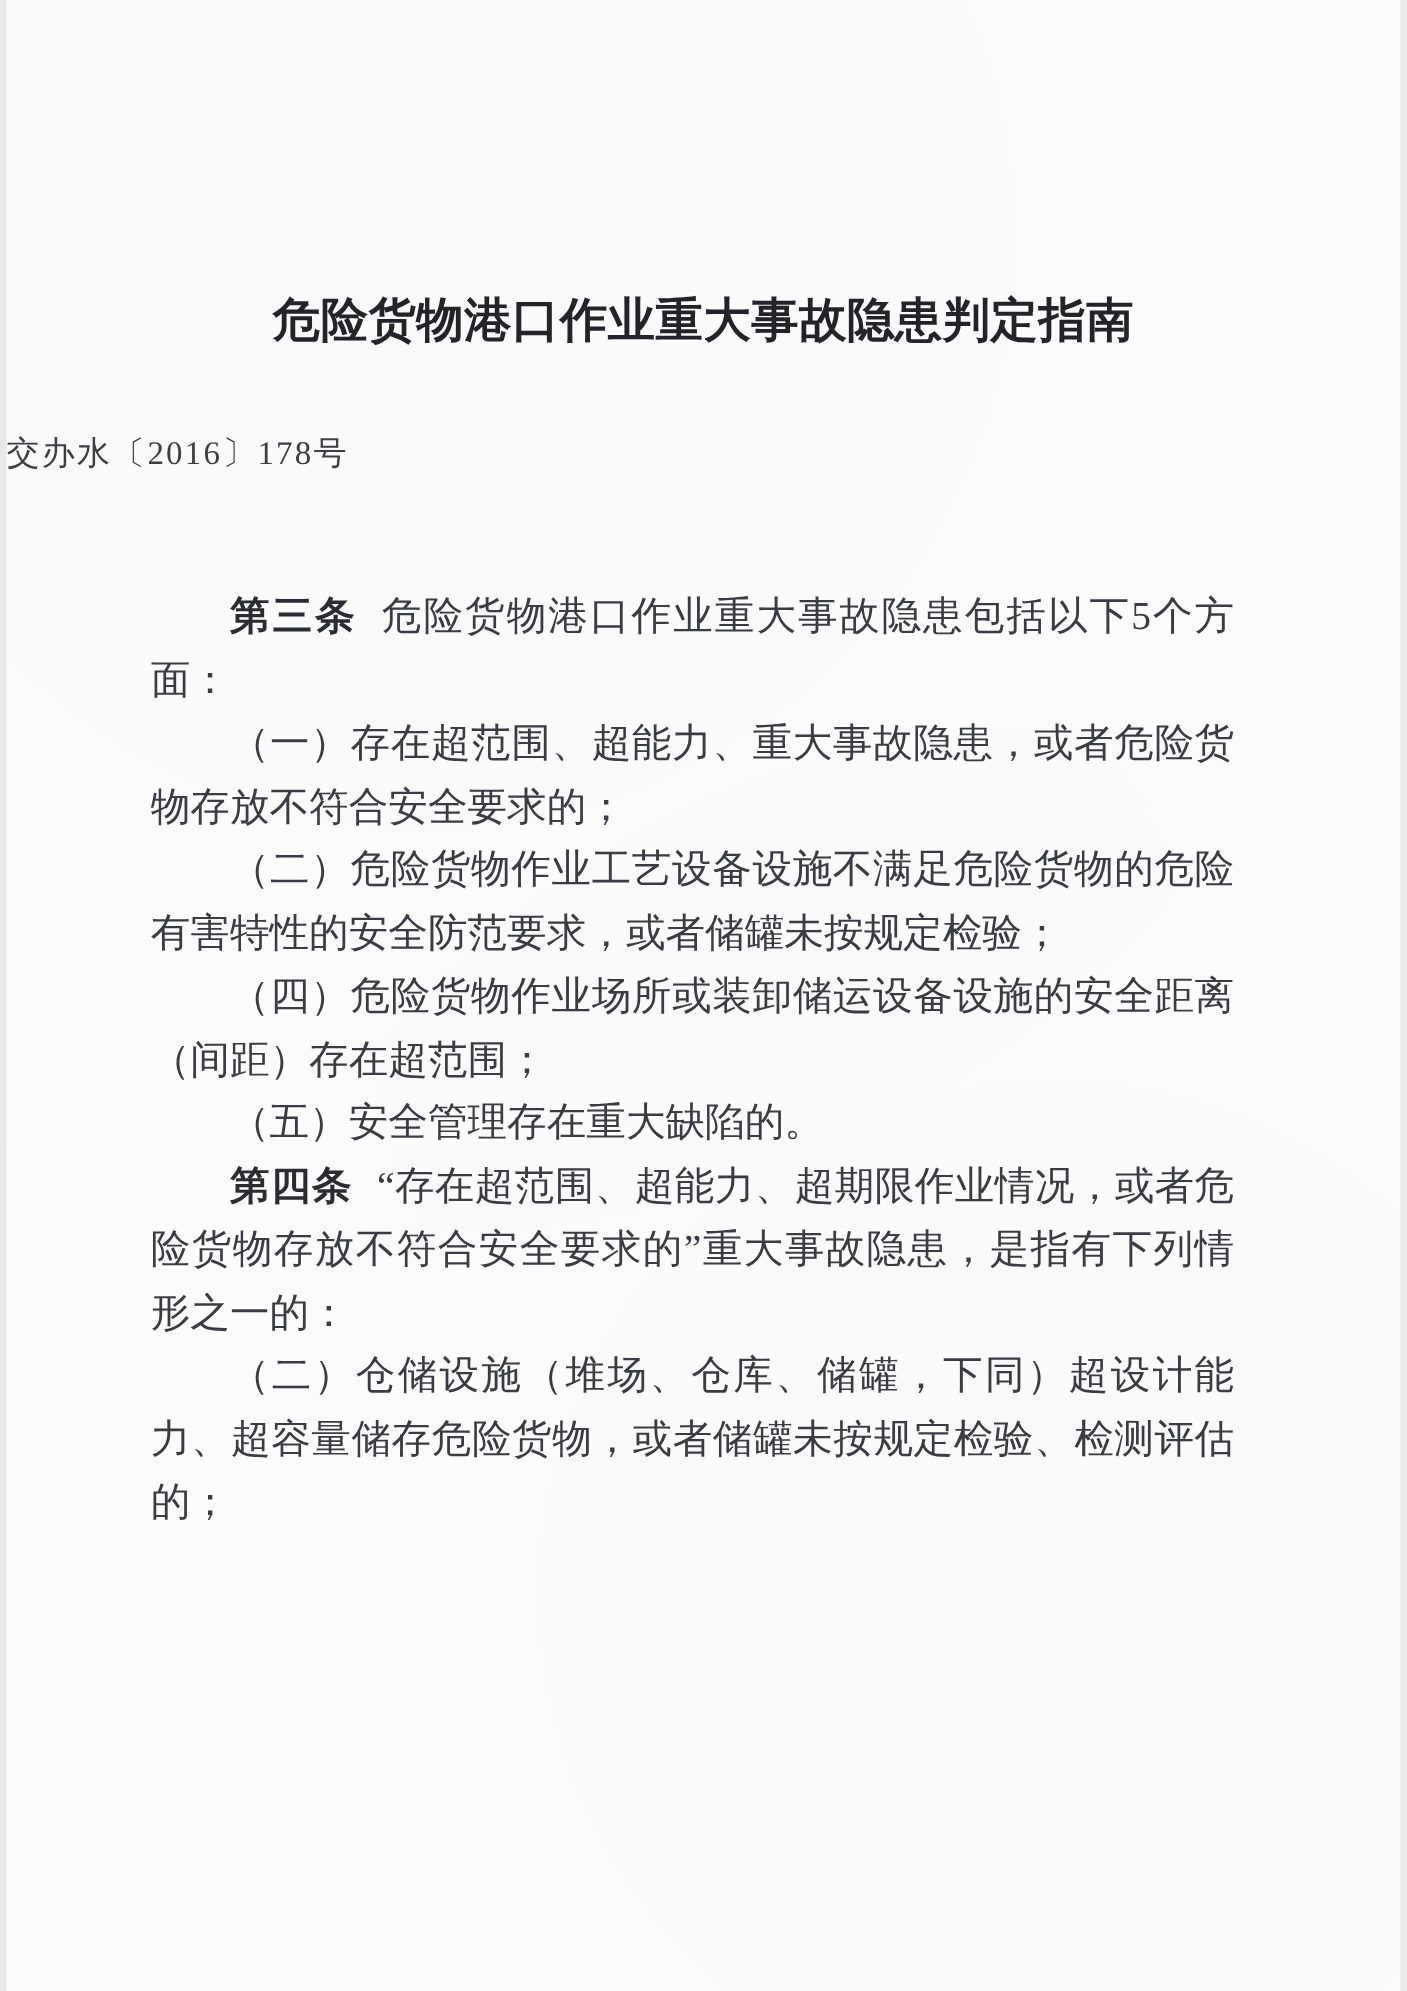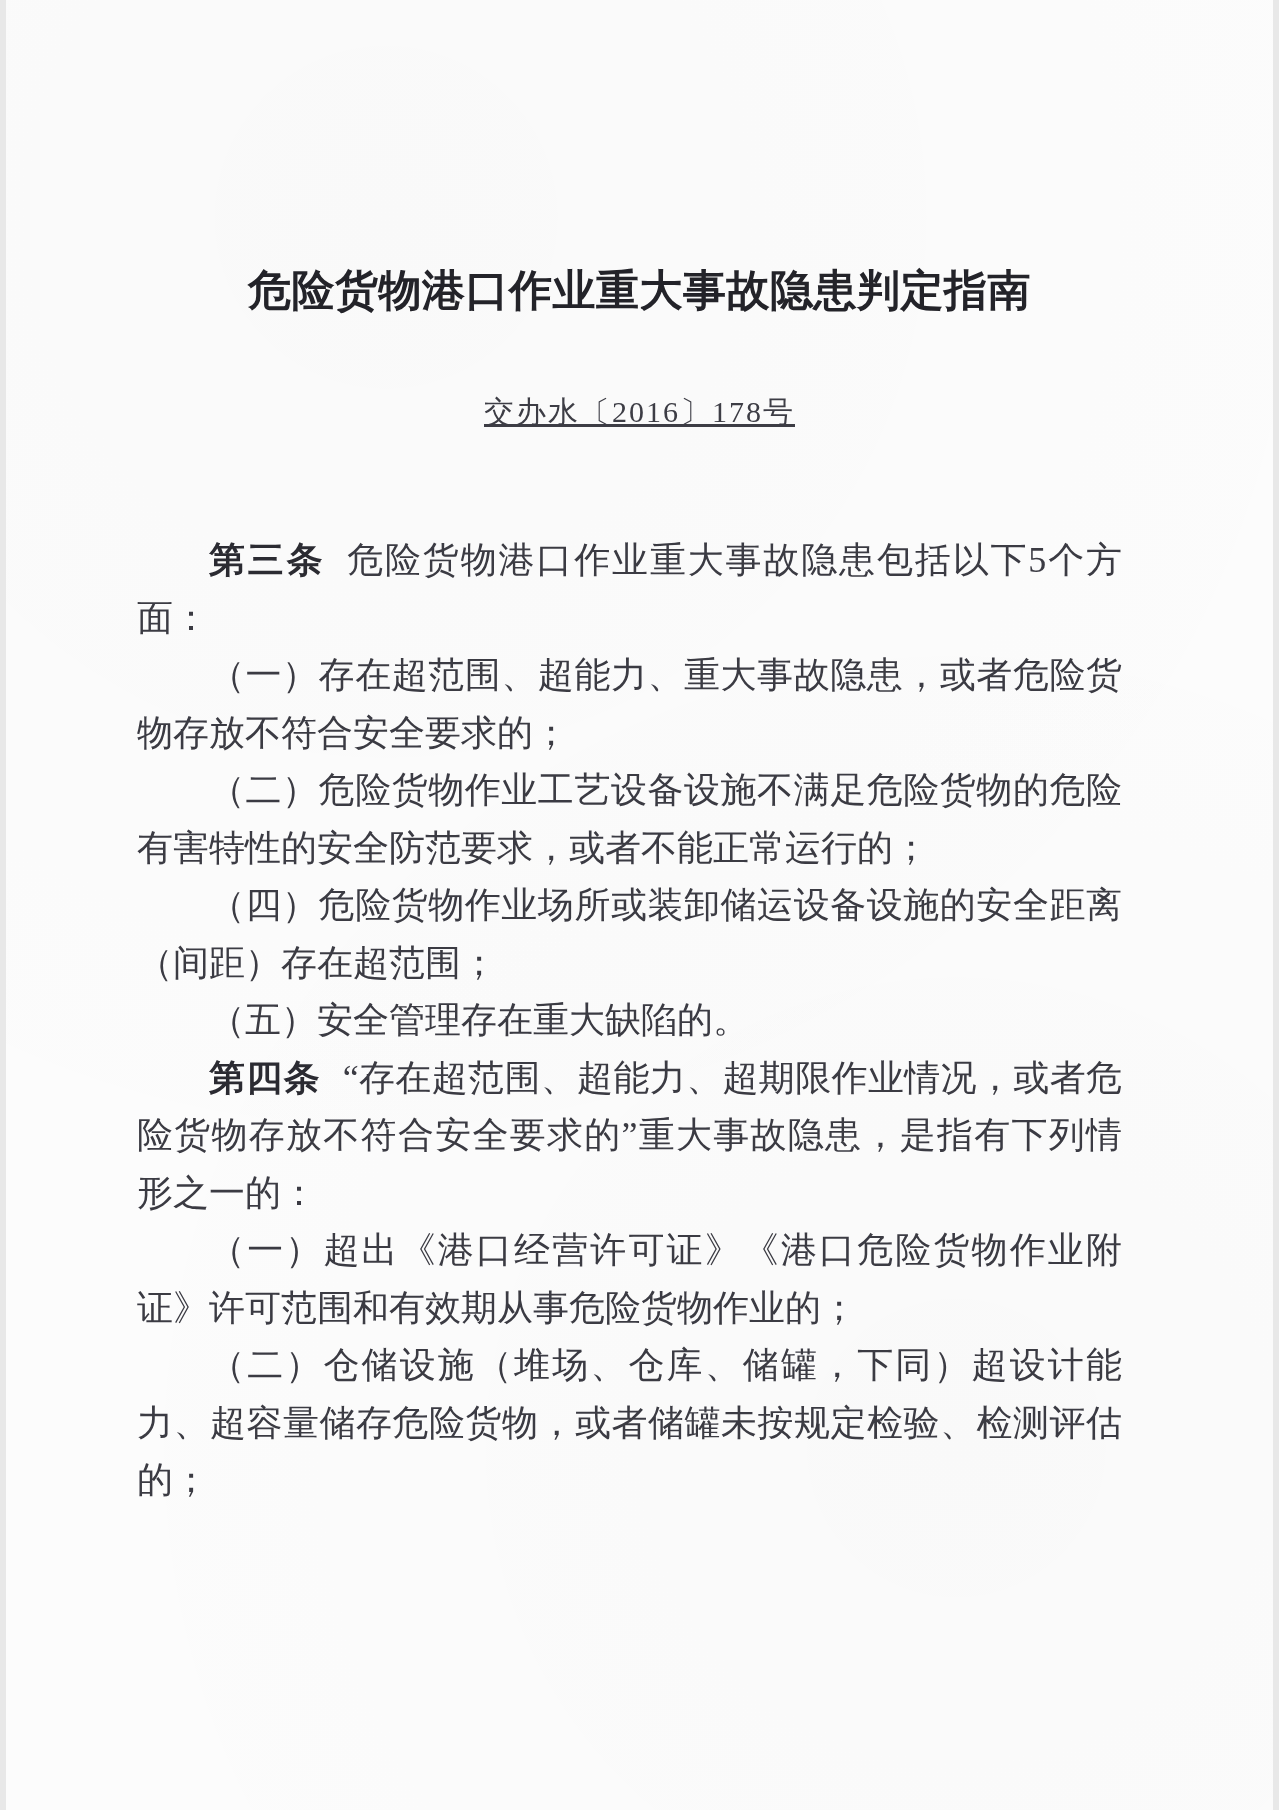--- a/index.html
+++ b/index.html
@@ -29,27 +29,26 @@
     font-weight: 700;
     letter-spacing: 0.5px;
     color: #232329;
     margin: 0;
   }
   .doc-number {
     position: absolute;
     top: 392px;
     left: 0;
     width: 100%;
-    text-align: center;
+    text-align: left;
     font-size: 30px;
     font-weight: 400;
     letter-spacing: 2px;
     color: #3d3d45;
     margin: 0;
-    text-decoration: underline;
   }
   .body-text {
     position: absolute;
     top: 532px;
     left: 131px;
     width: 985px;
     font-size: 36px;
     line-height: 57.5px;
     color: #3b3b43;
     text-align: justify;
@@ -85,22 +84,21 @@
 
 <div class="page">
 
   <h1 class="doc-title">危险货物港口作业重大事故隐患判定指南</h1>
 
   <div class="doc-number">交办水〔2016〕178号</div>
 
   <div class="body-text">
     <p><strong>第三条</strong><span>危险货物港口作业重大事故隐患包括以下5个方面：</span></p>
     <p><span>（一）存在超范围、超能力、重大事故隐患，或者危险货物存放不符合安全要求的；</span></p>
-    <p><span>（二）危险货物作业工艺设备设施不满足危险货物的危险有害特性的安全防范要求，或者不能正常运行的；</span></p>
+    <p><span>（二）危险货物作业工艺设备设施不满足危险货物的危险有害特性的安全防范要求，或者储罐未按规定检验；</span></p>
     <p><span>（四）危险货物作业场所或装卸储运设备设施的安全距离（间距）存在超范围；</span></p>
     <p><span>（五）安全管理存在重大缺陷的。</span></p>
     <p><strong>第四条</strong><span>“存在超范围、超能力、超期限作业情况，或者危险货物存放不符合安全要求的”重大事故隐患，是指有下列情形之一的：</span></p>
-    <p><span>（一）超出《港口经营许可证》《港口危险货物作业附证》许可范围和有效期从事危险货物作业的；</span></p>
     <p><span>（二）仓储设施（堆场、仓库、储罐，下同）超设计能力、超容量储存危险货物，或者储罐未按规定检验、检测评估的；</span></p>
   </div>
 
 
 </div>
 
 </body></html>

